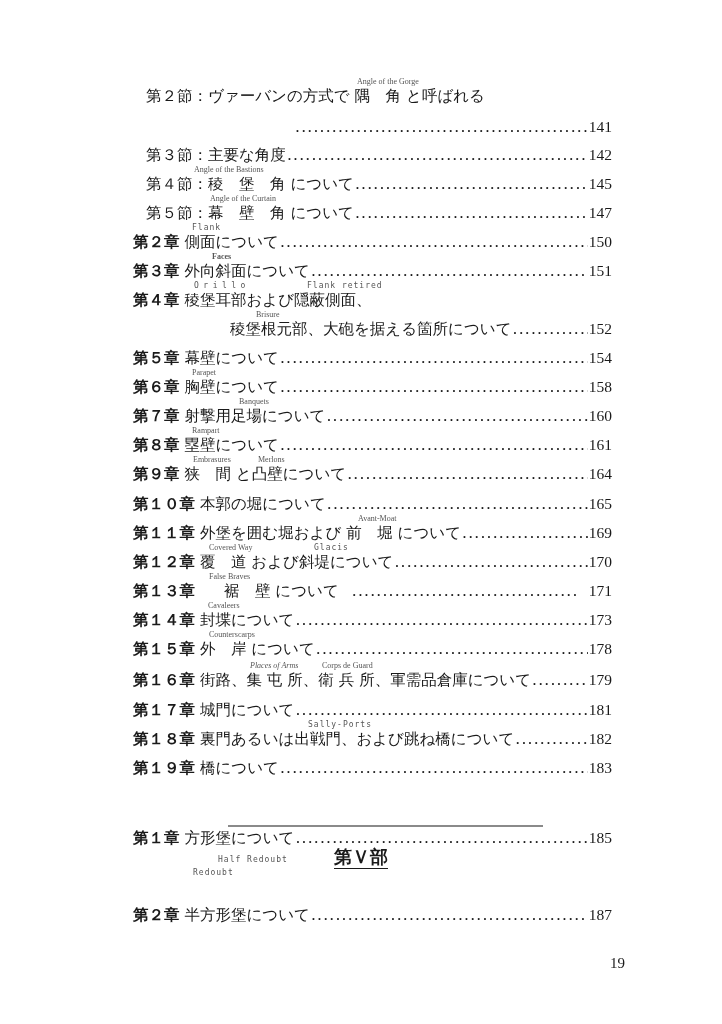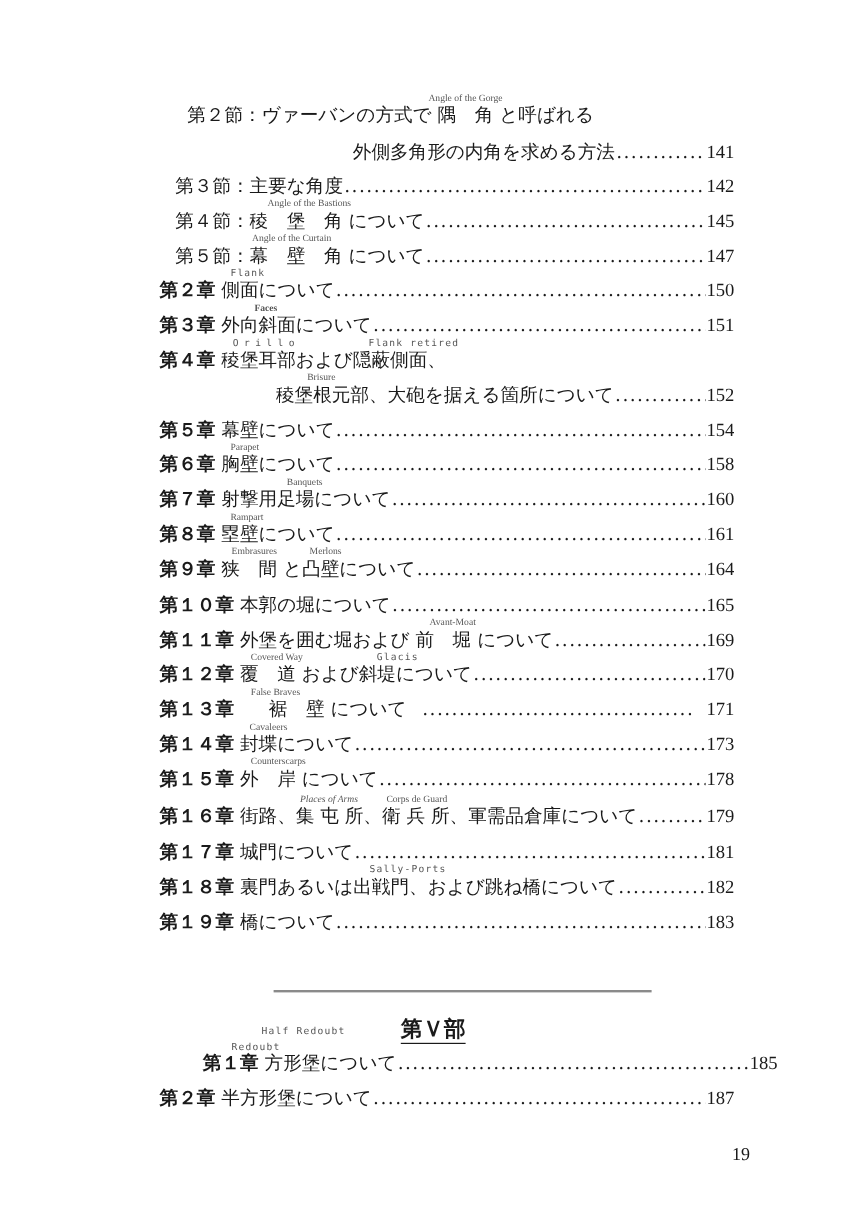--- a/index.html
+++ b/index.html
@@ -39,40 +39,39 @@
   .page-num {
     position: absolute; left: 610px; top: 955px; font-size: 15px;
     font-family: "Liberation Serif", serif;
   }
 </style>
 </head>
 <body>
 
 <div class="page">
 
-  <div class="line" style="left:146px; top:84px; width:470px;margin-left:10px;">
+  <div class="line" style="left:146px; top:84px; width:470px;">
     <span class="sec">第２節：</span>
     <span class="title">ヴァーバンの方式で 隅　角 と呼ばれる</span>
   </div>
   <span class="ruby" style="left:357px; top:78px;">Angle of the Gorge</span>
 
   <div class="line" style="left:294px; top:115px; width:318px;">
-    <span class="title">外側多角形の内角を求める方法</span>
     <span class="leader"></span>
     <span class="pg">141</span>
   </div>
 
   <div class="line" style="left:146px; top:143px; width:466px;">
     <span class="sec">第３節：</span>
     <span class="title">主要な角度</span>
     <span class="leader"></span>
     <span class="pg">142</span>
   </div>
 
-  <span class="ruby" style="left:223px; top:166px;">Angle of the Bastions</span>
+  <span class="ruby" style="left:194px; top:166px;">Angle of the Bastions</span>
   <div class="line" style="left:146px; top:172px; width:466px;">
     <span class="sec">第４節：</span>
     <span class="title"> 稜　堡　角 について</span>
     <span class="leader"></span>
     <span class="pg">145</span>
   </div>
 
   <span class="ruby" style="left:210px; top:195px;">Angle of the Curtain</span>
   <div class="line" style="left:146px; top:201px; width:466px;">
     <span class="sec">第５節：</span>
@@ -230,21 +229,21 @@
     <span class="pg">183</span>
   </div>
 
   <div class="rule"></div>
 
   <div class="part-title">
     <span>第Ｖ部</span>
   </div>
 
   <span class="ruby mono" style="left:193px; top:869px;">Redoubt</span>
-  <div class="line" style="left:133px; top:874px; width:479px;margin-left:36px;">
+  <div class="line" style="left:133px; top:826px; width:479px;">
     <span class="num">第１章</span>&nbsp;
     <span class="title">方形堡について</span>
     <span class="leader"></span>
     <span class="pg">185</span>
   </div>
 
   <span class="ruby mono" style="left:193px; top:856px;padding-left:25px;">Half Redoubt</span>
   <div class="line" style="left:133px; top:903px; width:479px;">
     <span class="num">第２章</span>&nbsp;
     <span class="title">半方形堡について</span>

